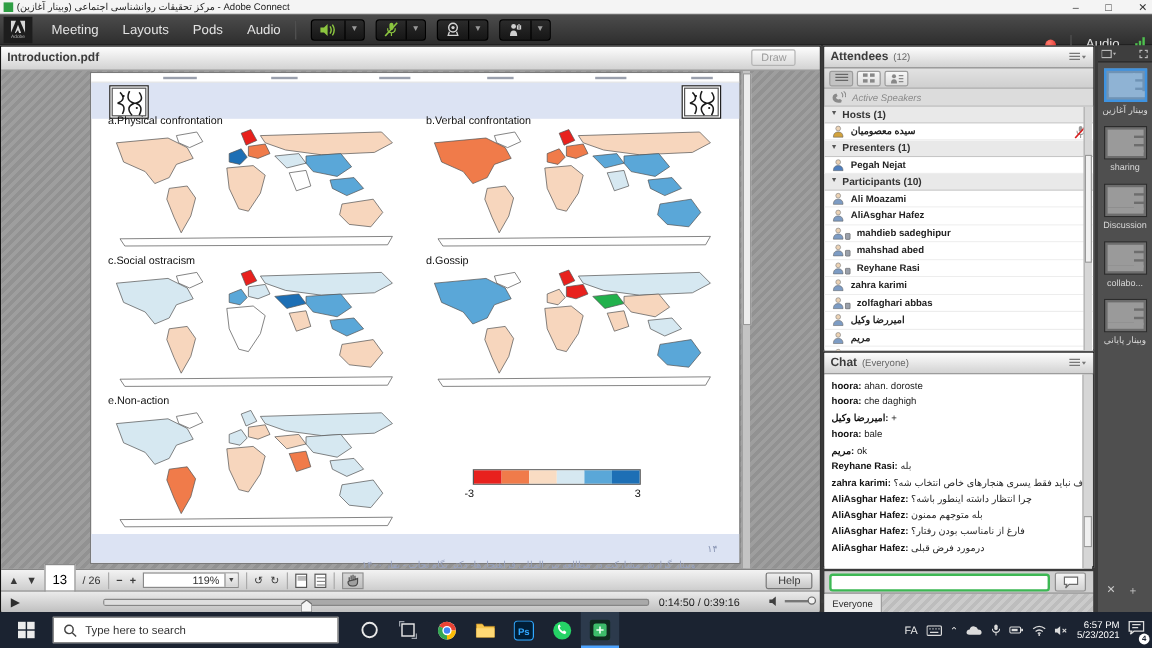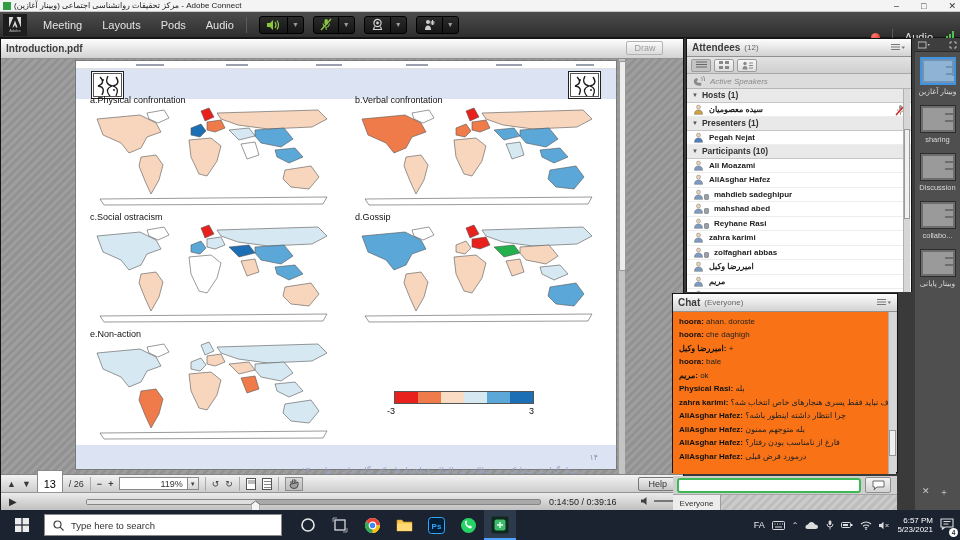--- a/index.html
+++ b/index.html
@@ -98,22 +98,22 @@
   #active-speakers span { font-size:8px; font-style:italic; color:#8a8a8a; }
   #attendee-list { position:absolute; left:0; top:50px; width:224px; height:203px; background:#fff; overflow:hidden; }
   .att-group { height:13.5px; background:#e9e9e9; border-bottom:1px solid #c6c6c6; display:flex; align-items:center; gap:4px; padding:0 5px; font-size:8.5px; font-weight:bold; color:#333; }
   .att-group .tri { font-size:6px; color:#555; }
   .att-row { height:14.5px; border-bottom:1px solid #ededed; display:flex; align-items:center; gap:5px; padding:0 6px; font-size:8px; font-weight:bold; color:#222; position:relative; background:#fff; }
   .att-row .mic-off { position:absolute; right:5px; top:1px; }
   #att-scroll { position:absolute; right:1px; top:50px; width:7px; height:203px; background:#d6d6d6; border-left:1px solid #b0b0b0; }
   #att-scroll .thumb { position:absolute; left:0; top:40px; width:6px; height:90px; background:#f0f0f0; border:1px solid #9a9a9a; }
 
   
-  #chat-pod { left:672px; top:255px; width:226px; height:180px; }
-  #chat-messages { position:absolute; left:0; top:18px; width:216px; height:162px; background:#f97316; overflow:hidden; padding:3px 0; }
+  #chat-pod { left:686px; top:255px; width:226px; height:180px; }
+  #chat-messages { position:absolute; left:0; top:18px; width:216px; height:162px; background:#ffffff; overflow:hidden; padding:3px 0; }
   .chat-msg { padding:1.5px 6px; font-size:8px; color:#222; line-height:10.5px; white-space:nowrap; overflow:hidden; }
   .chat-msg b { color:#111; }
   #chat-scroll { position:absolute; right:1px; top:18px; width:8px; height:162px; background:#d6d6d6; border-left:1px solid #b0b0b0; }
   #chat-scroll .thumb { position:absolute; left:0; top:118px; width:7px; height:26px; background:#efefef; border:1px solid #999; }
   #chat-input-row { position:absolute; left:0; top:182px; width:224px; height:18px; background:#cfcfcf; display:flex; align-items:center; gap:4px; padding:0 4px; }
   #chat-input { width:184px; height:15px; border:2px solid #3db854; border-radius:3px; background:#fff; font-size:8px; padding:0 3px; font-family:"Liberation Sans",sans-serif; }
   #chat-send { width:26px; height:16px; border:1px solid #8e8e8e; border-radius:2px; background:linear-gradient(#f4f4f4,#d2d2d2); display:flex; align-items:center; justify-content:center; }
   #chat-tabs { position:absolute; left:0; top:200px; width:224px; height:16px; background:repeating-linear-gradient(135deg,#cbcbcb 0 3px,#bdbdbd 3px 6px); border-top:1px solid #a5a5a5; display:flex; }
   #everyone-tab { width:48px; height:16px; background:#ececec; border-right:1px solid #9d9d9d; font-size:8px; color:#333; display:flex; align-items:center; justify-content:center; }
 
@@ -640,21 +640,21 @@
               <path d="M10.5,3.5 l3.5,0 l-1.75,2.5 Z" fill="#777"></path>
             </svg>
         </span>
       </div>
       <div id="chat-messages">
           <div class="chat-msg"><b>hoora:</b> ahan. doroste</div>
           <div class="chat-msg"><b>hoora:</b> che daghigh</div>
           <div class="chat-msg"><b>امیررضا وکیل:</b> +</div>
           <div class="chat-msg"><b>hoora:</b> bale</div>
           <div class="chat-msg"><b>مریم:</b> ok</div>
-          <div class="chat-msg"><b>Physical Rasi:</b> بله</div>
+          <div class="chat-msg"><b>Reyhane Rasi:</b> بله</div>
           <div class="chat-msg"><b>zahra karimi:</b> خب برای این هدف نباید فقط یسری هنجارهای خاص انتخاب شه؟</div>
           <div class="chat-msg"><b>AliAsghar Hafez:</b> چرا انتظار داشته اینطور باشه؟</div>
           <div class="chat-msg"><b>AliAsghar Hafez:</b> بله متوجهم ممنون</div>
           <div class="chat-msg"><b>AliAsghar Hafez:</b> فارغ از نامناسب بودن رفتار؟</div>
           <div class="chat-msg"><b>AliAsghar Hafez:</b> درمورد فرض قبلی</div>
         </div>
       <div id="chat-scroll">
           <div class="thumb"></div>
         </div>
       <div id="chat-input-row">

